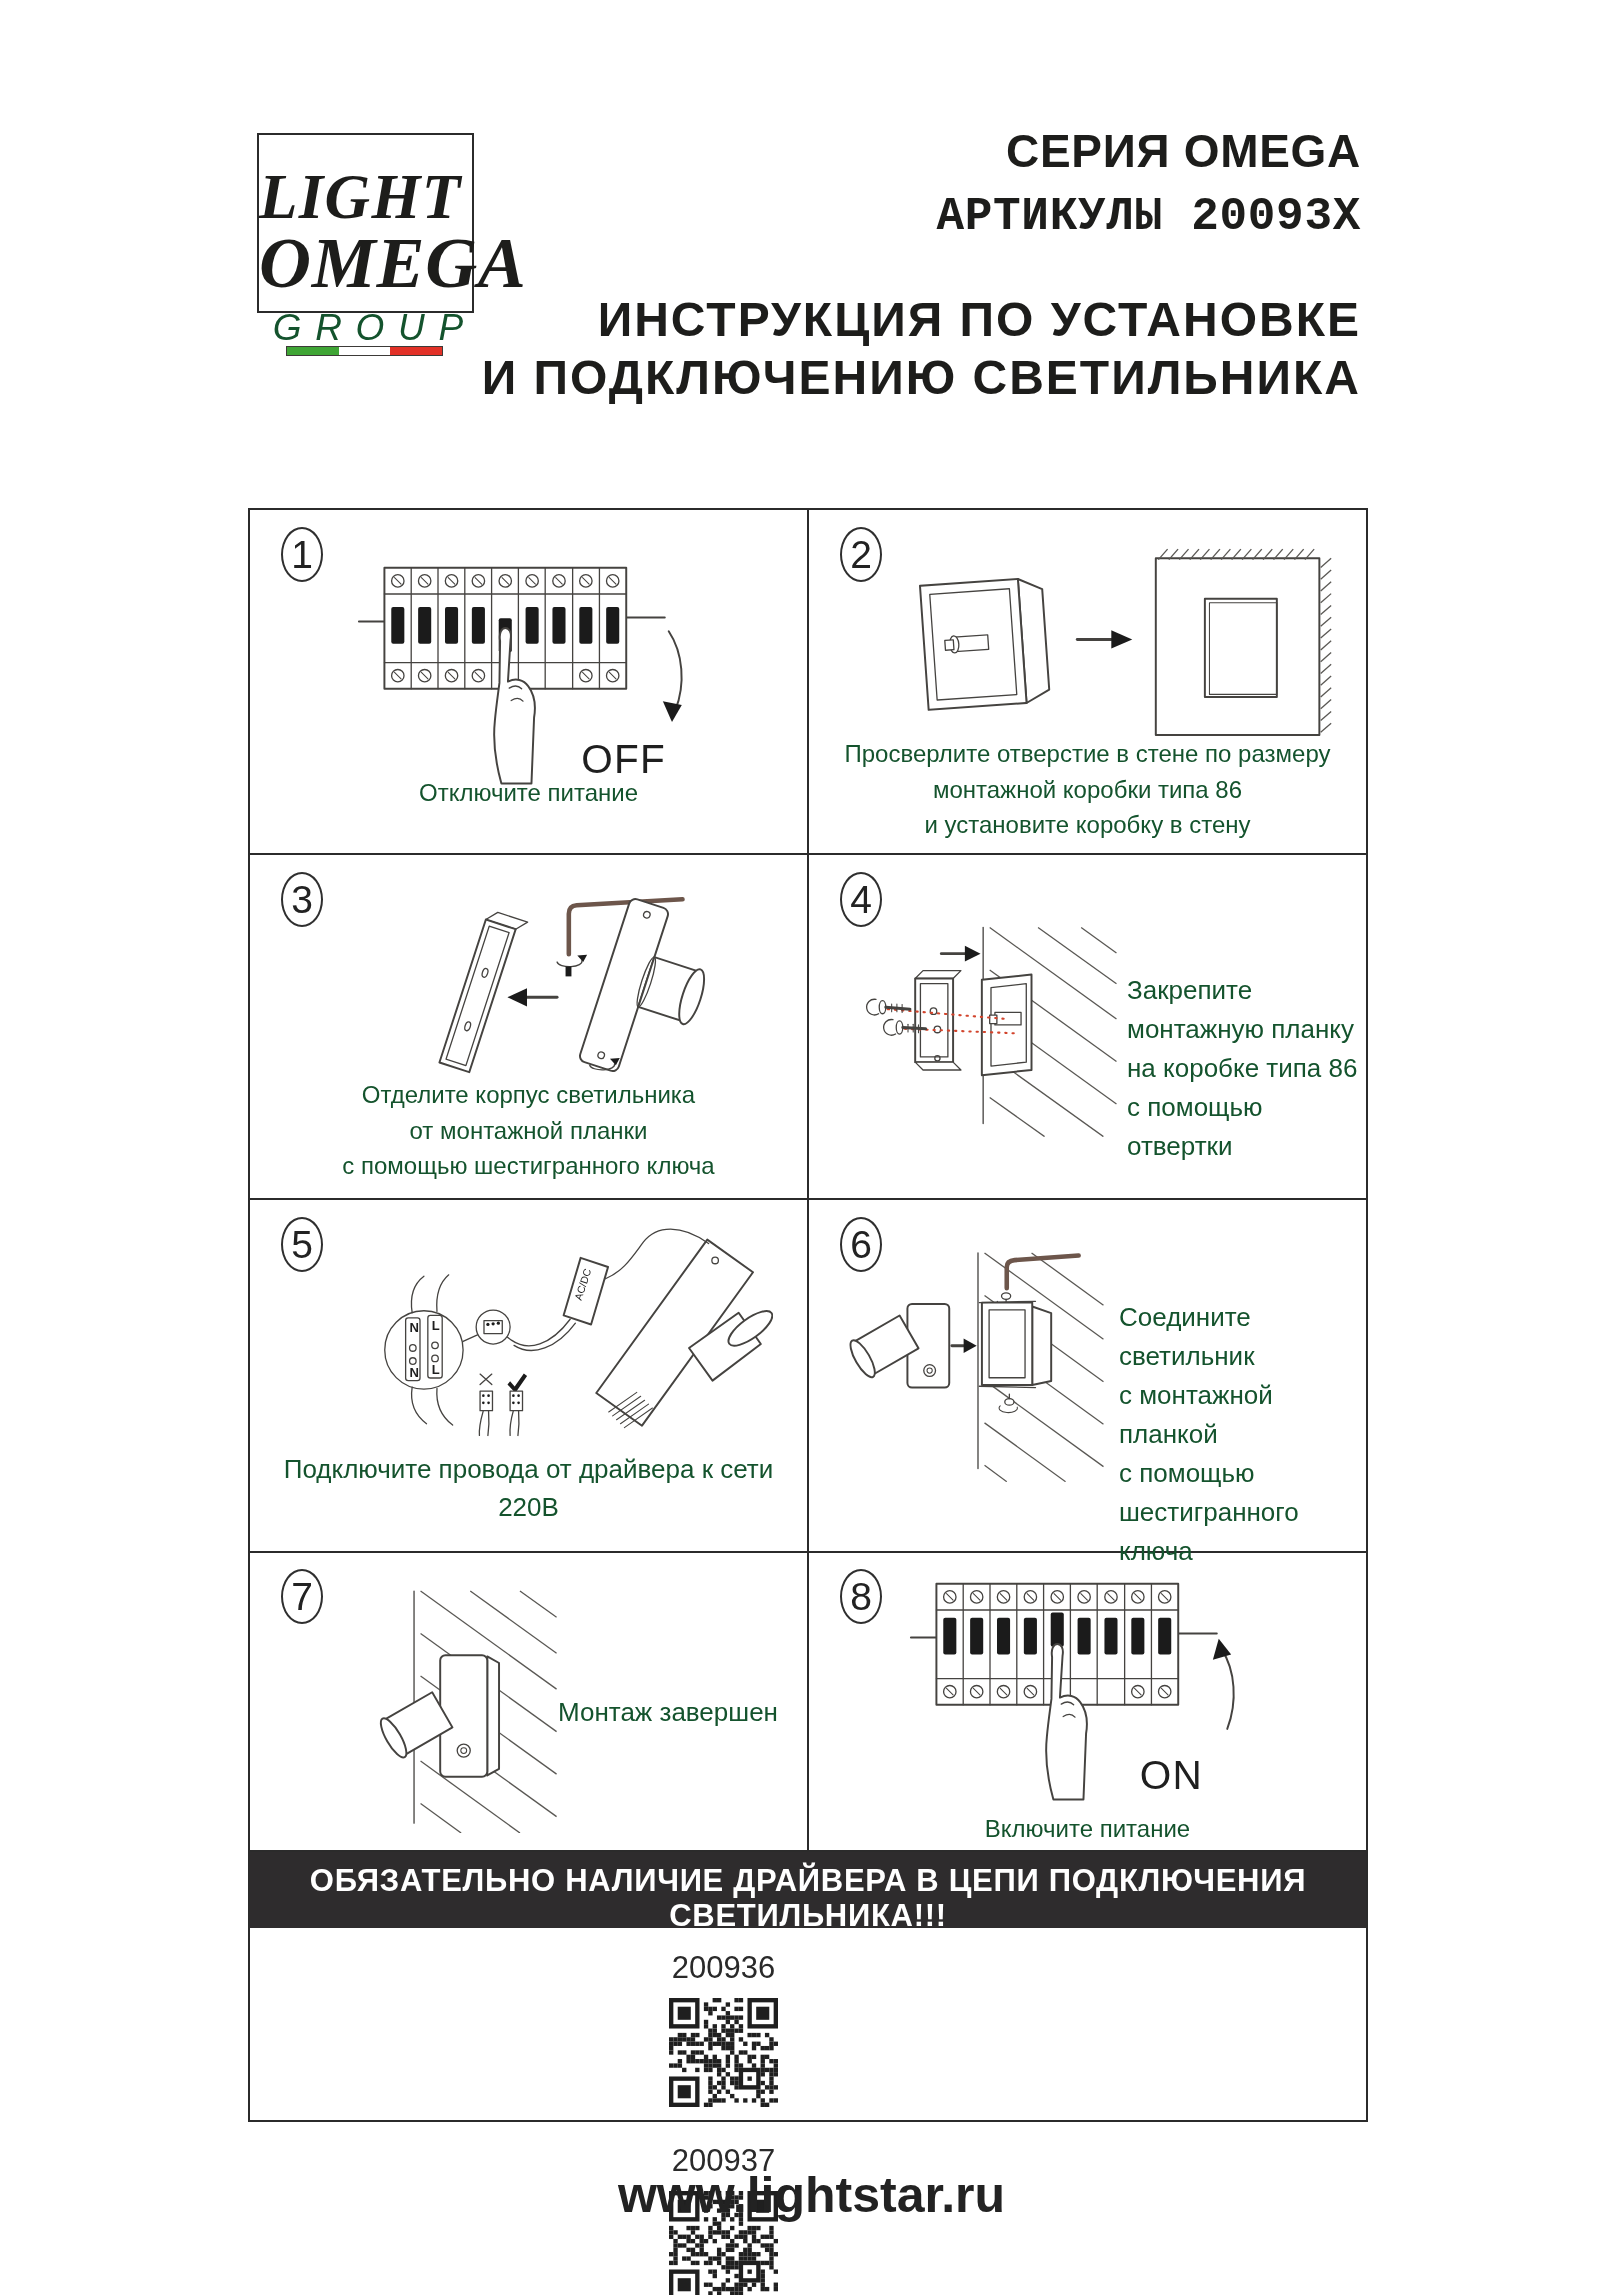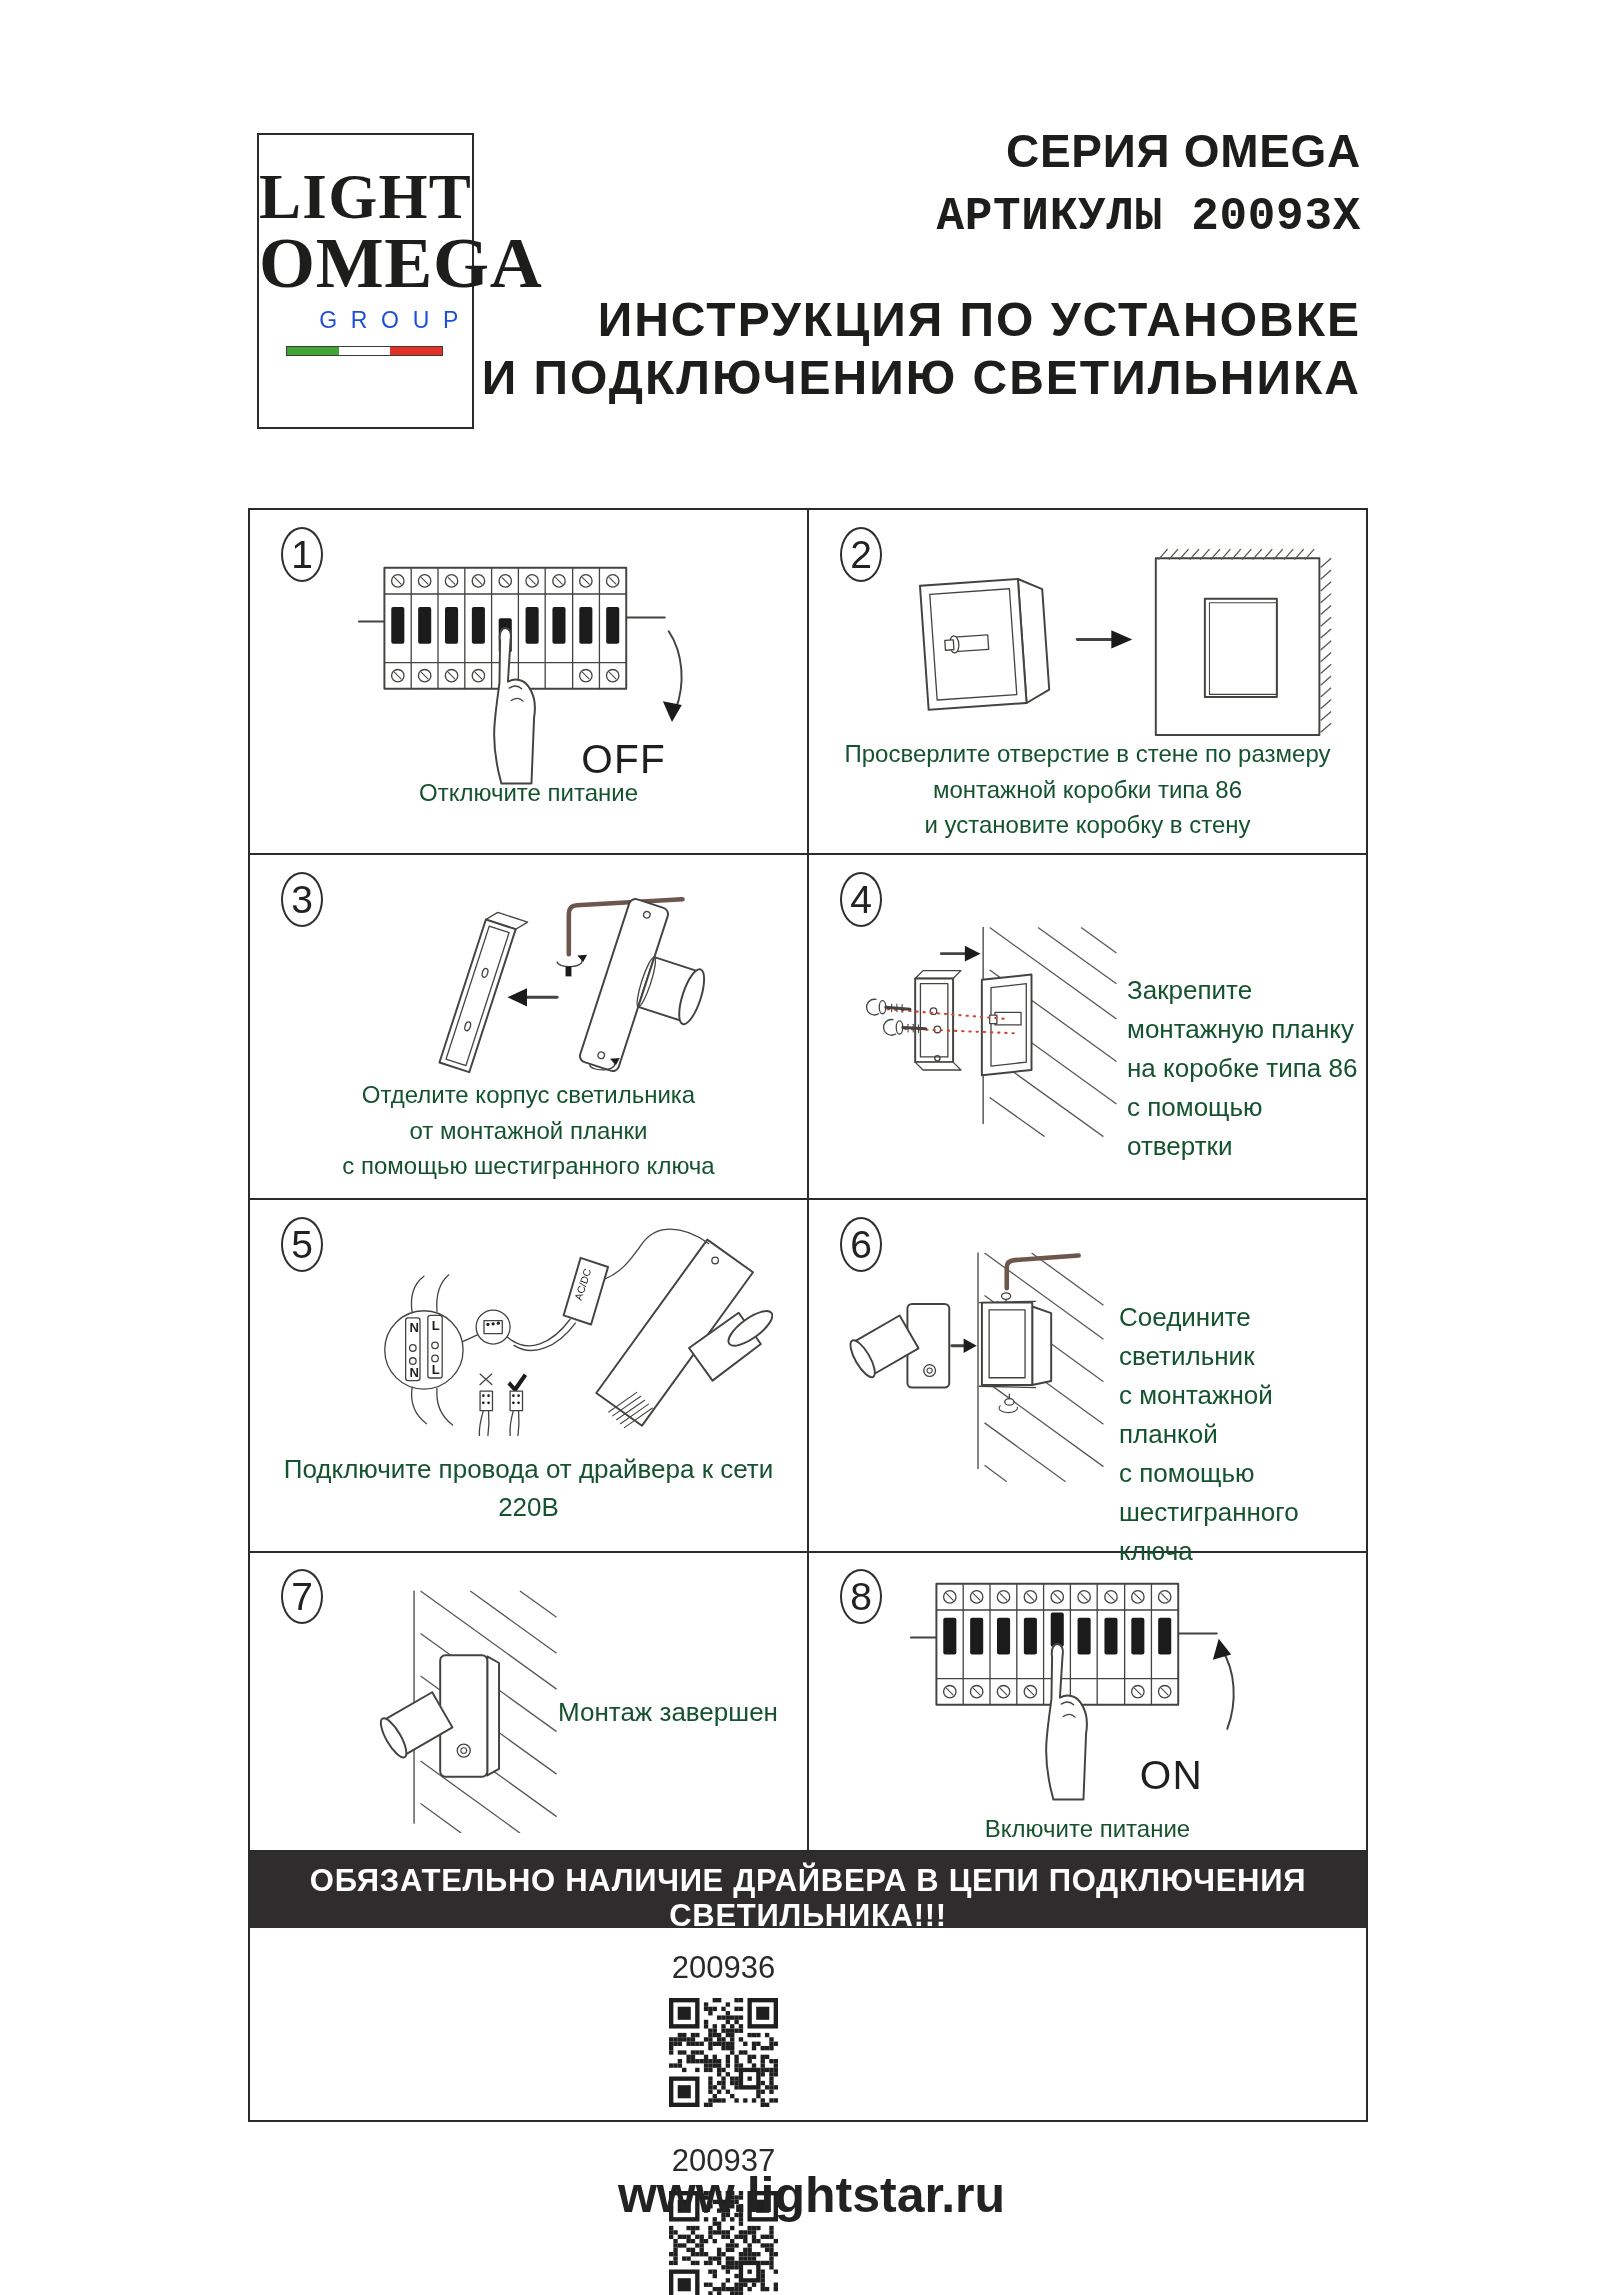--- a/index.html
+++ b/index.html
@@ -1,28 +1,28 @@
 <!DOCTYPE html>
 <html style="font-size:10.5px"><head>
 <meta charset="utf-8">
 <style>
   html,body{margin:0;padding:0;background:#9a9a9a;}
   #page{position:relative;width:1623px;height:2295px;background:#ffffff;
         font-family:"Liberation Sans",sans-serif;color:#1d1d1b;overflow:hidden;}
   .abs{position:absolute;}
 
   
-  .logo-box{position:absolute;left:257px;top:133px;width:217px;height:296px;
-            border:2.6px solid #2b2b2b;box-sizing:border-box;text-align:right;}
+  .logo-box{position:absolute;left:257px;top:133px;width:217px;height:180px;
+            border:2.6px solid #2b2b2b;box-sizing:border-box;text-align:left;font-style:italic;}
   .logo-light{font-family:"Liberation Serif",serif;font-weight:700;font-size:63px;
               line-height:.95;margin-top:33px;letter-spacing:1.3px;}
   .logo-star{font-family:"Liberation Serif",serif;font-weight:700;font-size:72px;
              line-height:.95;margin-top:1.3px;letter-spacing:0.7px;}
-  .logo-group{font-size:23px;font-weight:400;letter-spacing:13.7px;text-indent:13.7px;
-              margin-top:9.2px;color:#1d4ed8;margin-left:7px;}
+  .logo-group{font-size:37px;font-weight:400;letter-spacing:13.7px;text-indent:13.7px;
+              margin-top:9.2px;color:#14532d;}
   .logo-flag{position:absolute;left:27px;top:211px;width:157px;height:9.8px;
              border:1.3px solid #3d3a38;box-sizing:border-box;display:flex;}
   .logo-flag span{flex:1;height:100%;}
 
   
   .header-block{position:absolute;right:262px;top:128px;text-align:right;color:#1d1d1b;}
   .h-series{font-size:46px;font-weight:700;letter-spacing:0.7px;line-height:1;}
   .h-articles{font-size:46px;font-weight:700;letter-spacing:0.7px;line-height:1;margin-top:19.6px;font-family:Liberation Mono, monospace;}
   .h-instr{font-size:48px;font-weight:700;letter-spacing:2px;line-height:1;margin-top:56px;}
   .h-instr2{font-size:48px;font-weight:700;letter-spacing:2px;line-height:1;margin-top:10.5px;}

